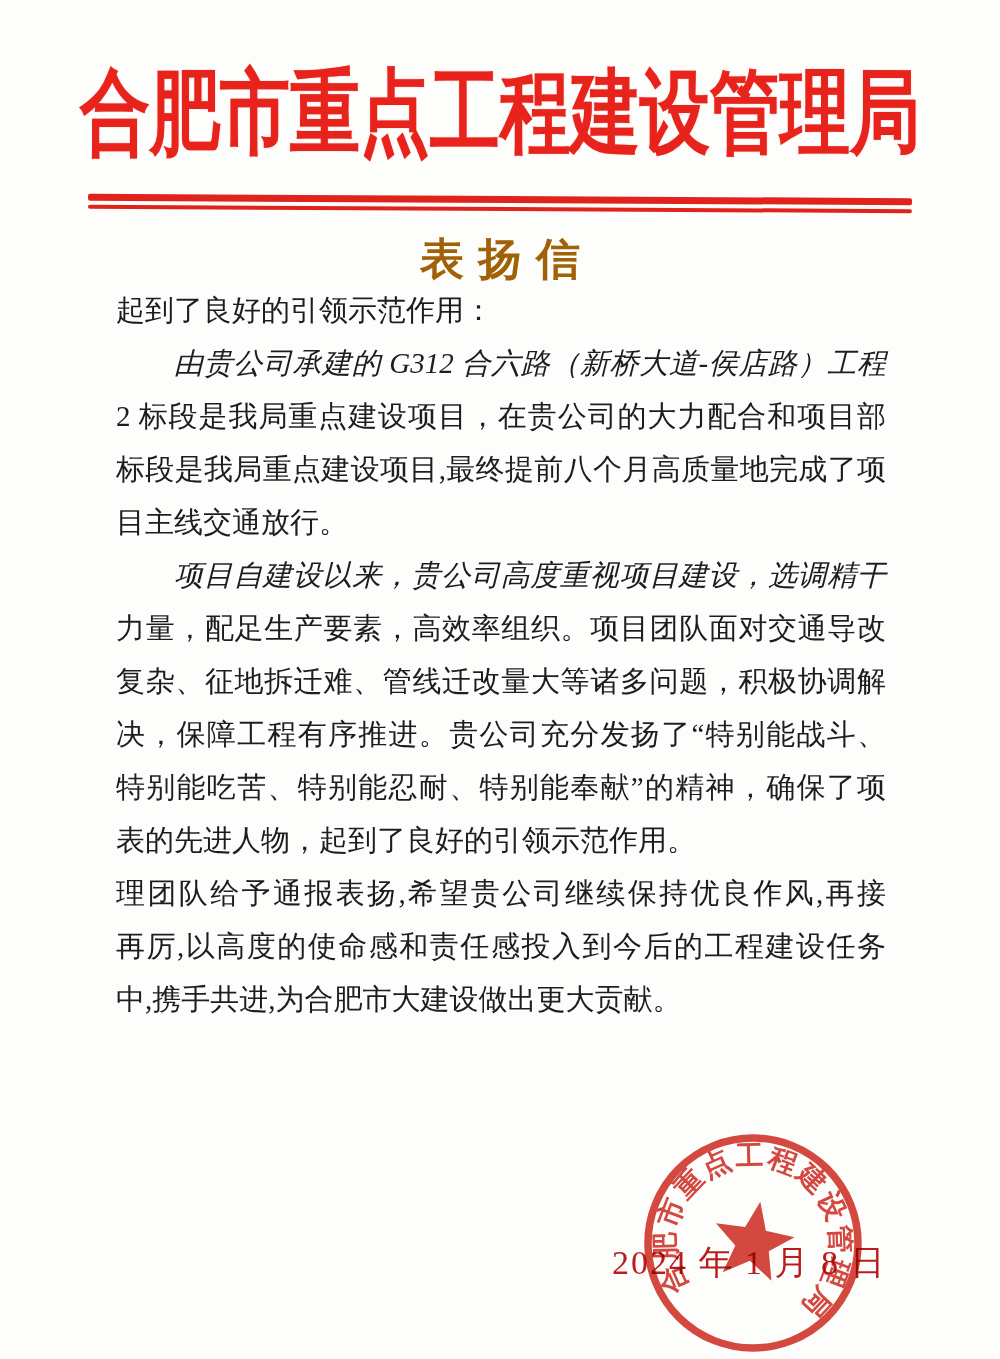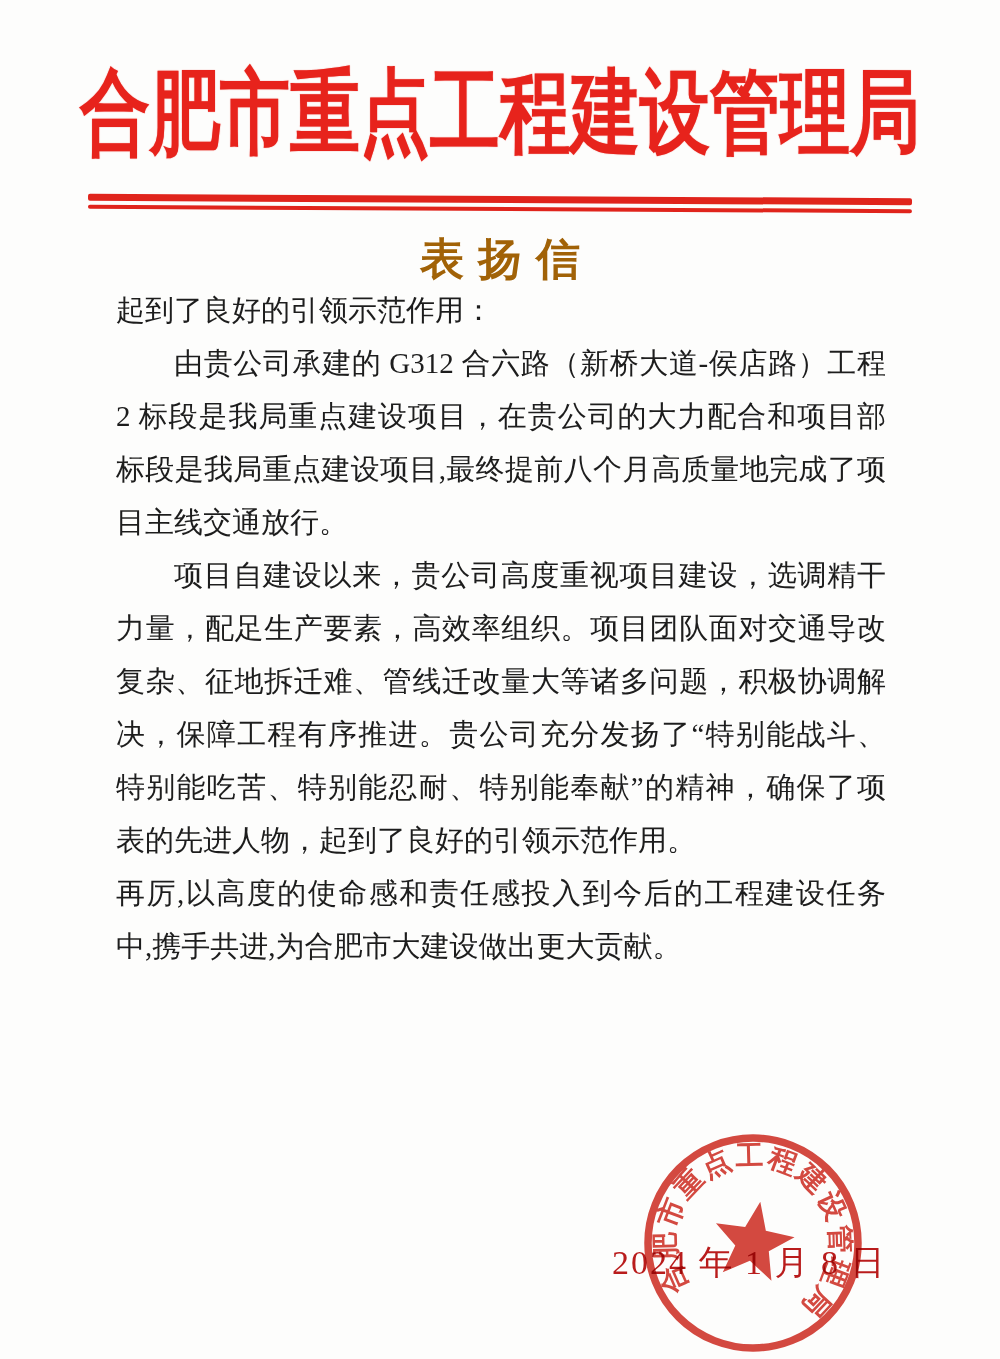--- a/index.html
+++ b/index.html
@@ -62,21 +62,21 @@
   .line{
     height:53px;
     line-height:53px;
     white-space:nowrap;
   }
   .line.fill{
     white-space:normal;
     text-align:justify;
     text-align-last:justify;
   }
-  .line.indent{padding-left:58px;}
+  .line.indent{padding-left:58px;font-style:italic;}
   .date-line{
     position:absolute;
     top:1240px;
     left:612px;
     font-size:34px;
     color:#b91c1c;
     letter-spacing:2px;
     white-space:nowrap;
     text-align:right;
   }
@@ -116,20 +116,21 @@
       <div class="line fill indent">由贵公司承建的 G312 合六路（新桥大道-侯店路）工程</div>
       <div class="line fill">2 标段是我局重点建设项目，在贵公司的大力配合和项目部</div>
       <div class="line fill">标段是我局重点建设项目,最终提前八个月高质量地完成了项</div>
       <div class="line">目主线交通放行。</div>
       <div class="line fill indent">项目自建设以来，贵公司高度重视项目建设，选调精干</div>
       <div class="line fill">力量，配足生产要素，高效率组织。项目团队面对交通导改</div>
       <div class="line fill">复杂、征地拆迁难、管线迁改量大等诸多问题，积极协调解</div>
       <div class="line fill">决，保障工程有序推进。贵公司充分发扬了“特别能战斗、</div>
       <div class="line fill">特别能吃苦、特别能忍耐、特别能奉献”的精神，确保了项</div>
       <div class="line">表的先进人物，起到了良好的引领示范作用。</div>
+      <div class="line fill">理团队给予通报表扬,希望贵公司继续保持优良作风,再接</div>
       <div class="line fill">再厉,以高度的使命感和责任感投入到今后的工程建设任务</div>
       <div class="line">中,携手共进,为合肥市大建设做出更大贡献。</div>
     </div>
 
   <div class="date-line">2024 年 1 月 8 日</div>
 
   <svg class="seal" viewBox="-120 -120 240 240" xmlns="http://www.w3.org/2000/svg">
     <circle cx="0" cy="0" r="105" fill="none" stroke="var(--seal-red)" stroke-width="7.5"></circle>
     <polygon fill="var(--seal-red)" transform="rotate(10)" points="0,-42 10.5,-14.4 39.9,-13 17,5.5 24.7,34 0,17.9 -24.7,34 -17,5.5 -39.9,-13 -10.5,-14.4"></polygon>
     <path id="sealArc" d="M -63.9 44.7 A 78 78 0 1 1 44.7 63.9" fill="none"></path>

